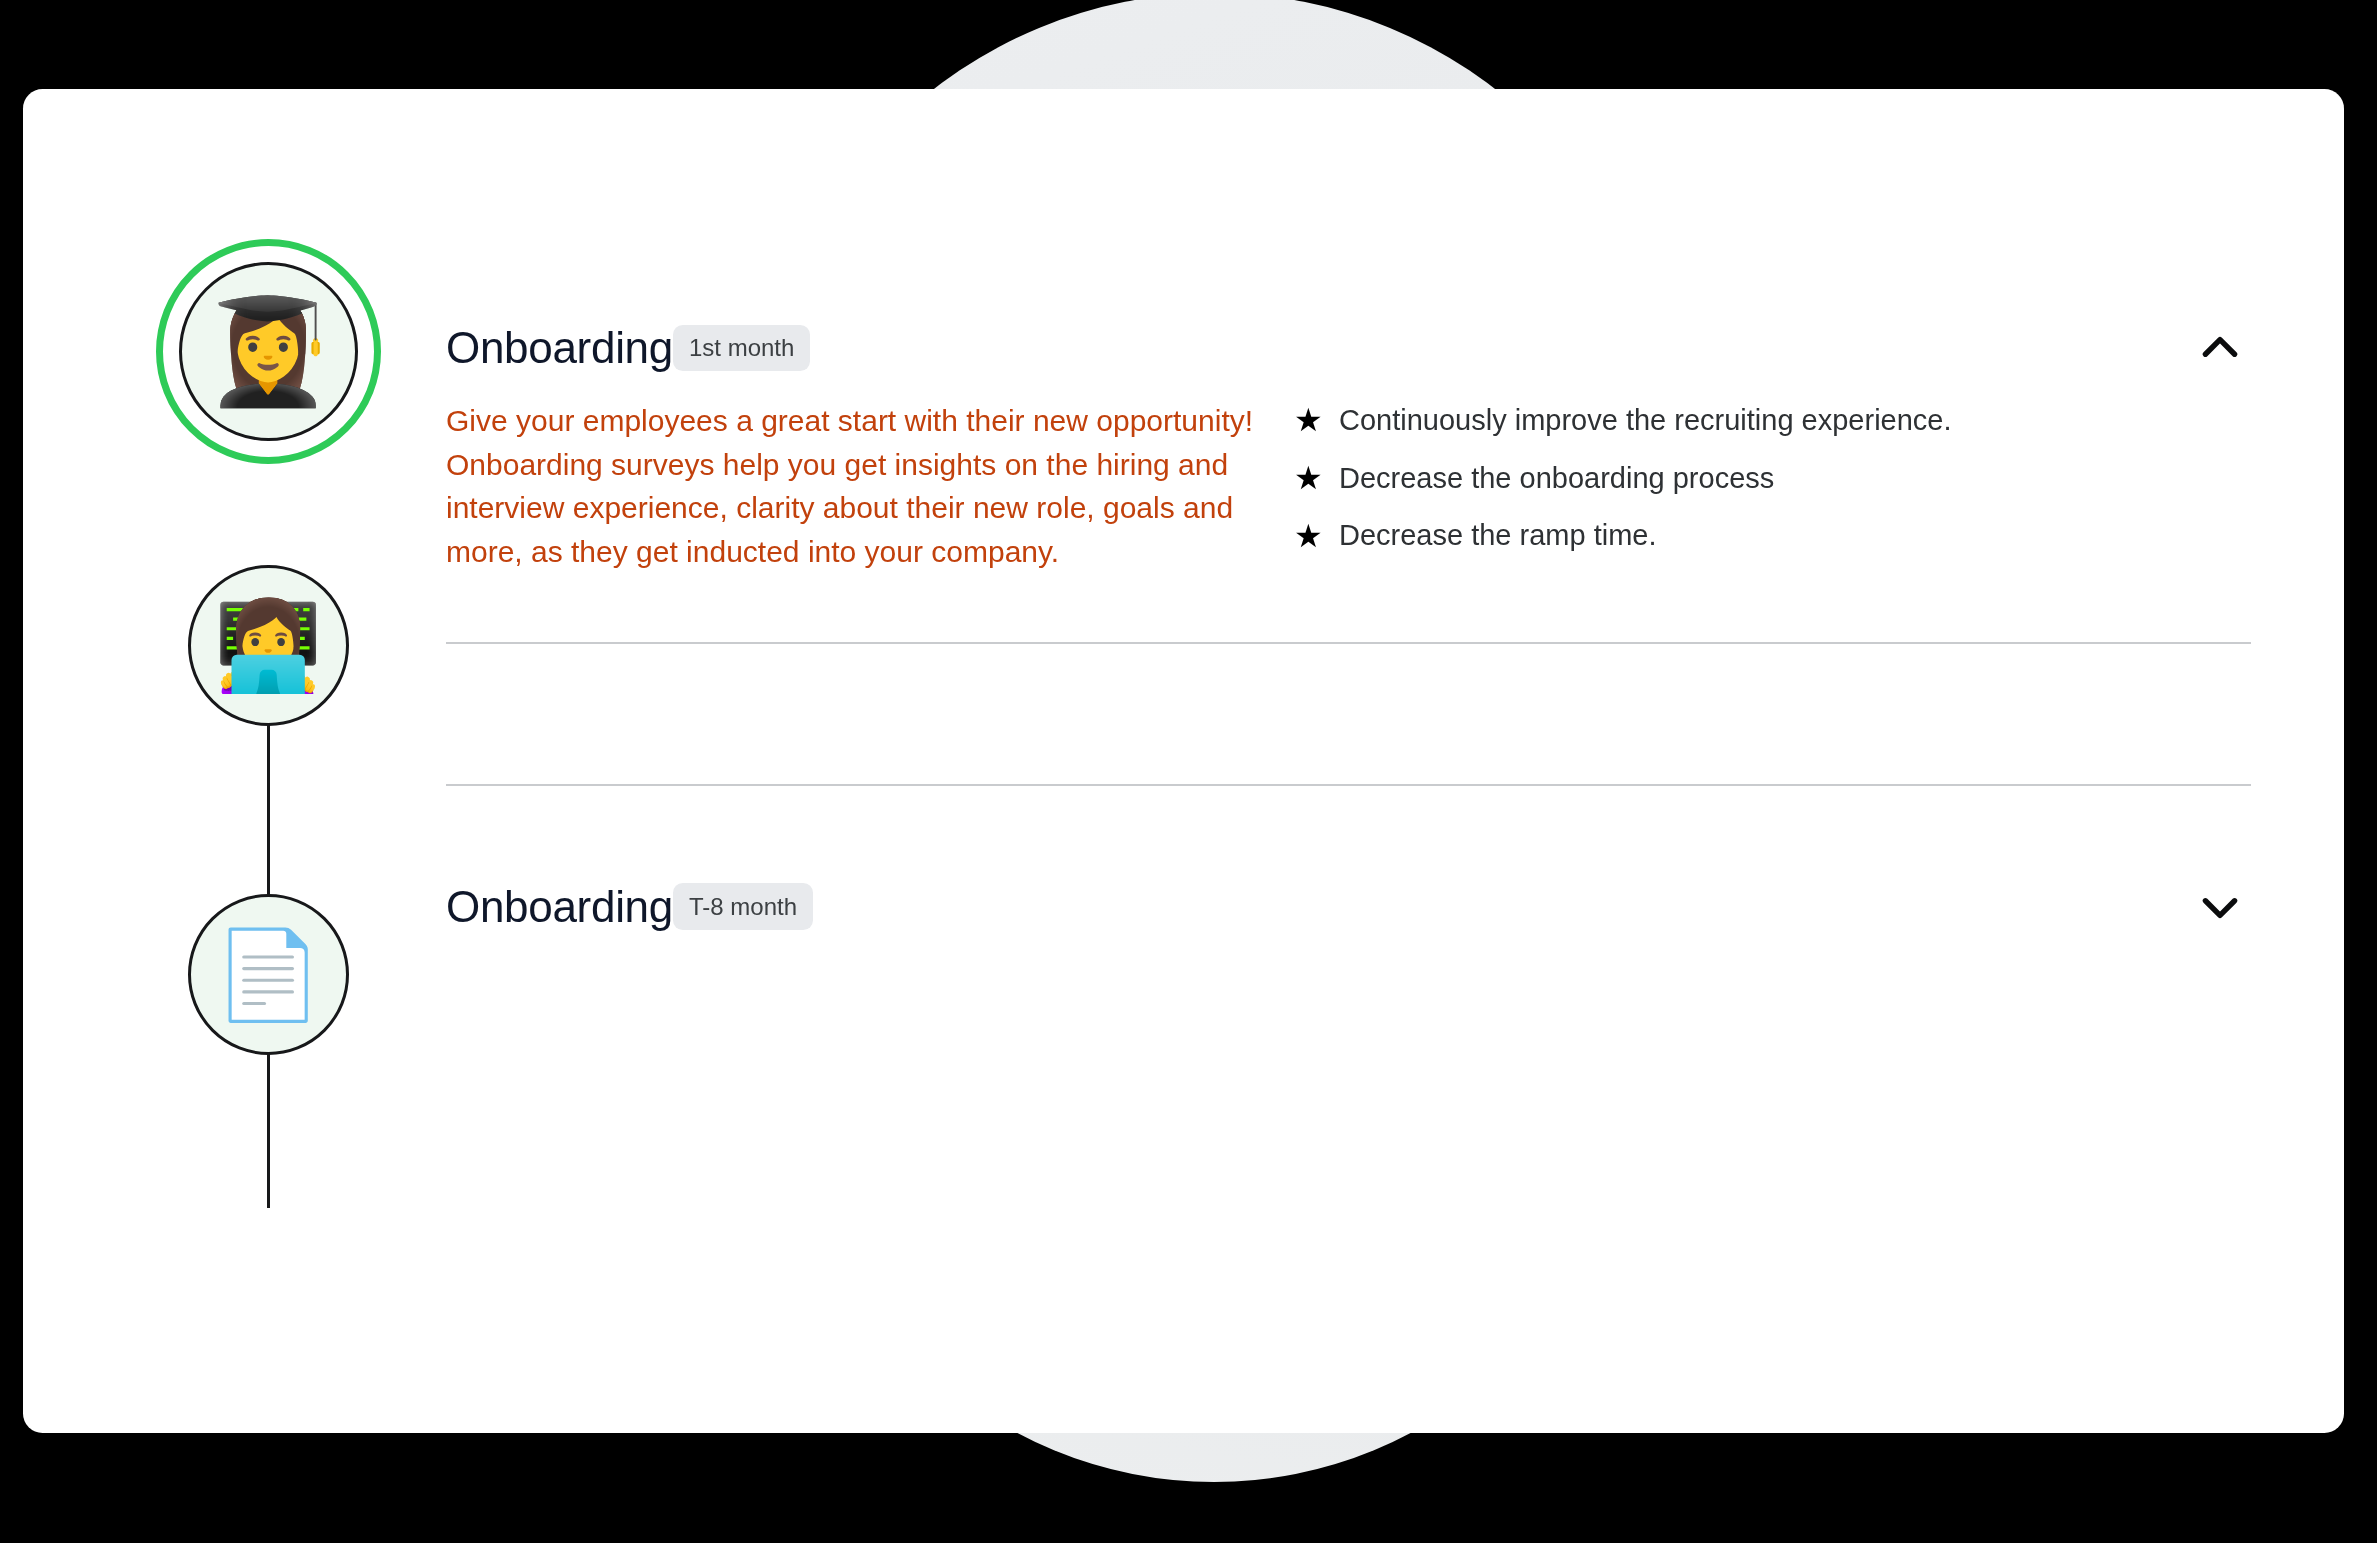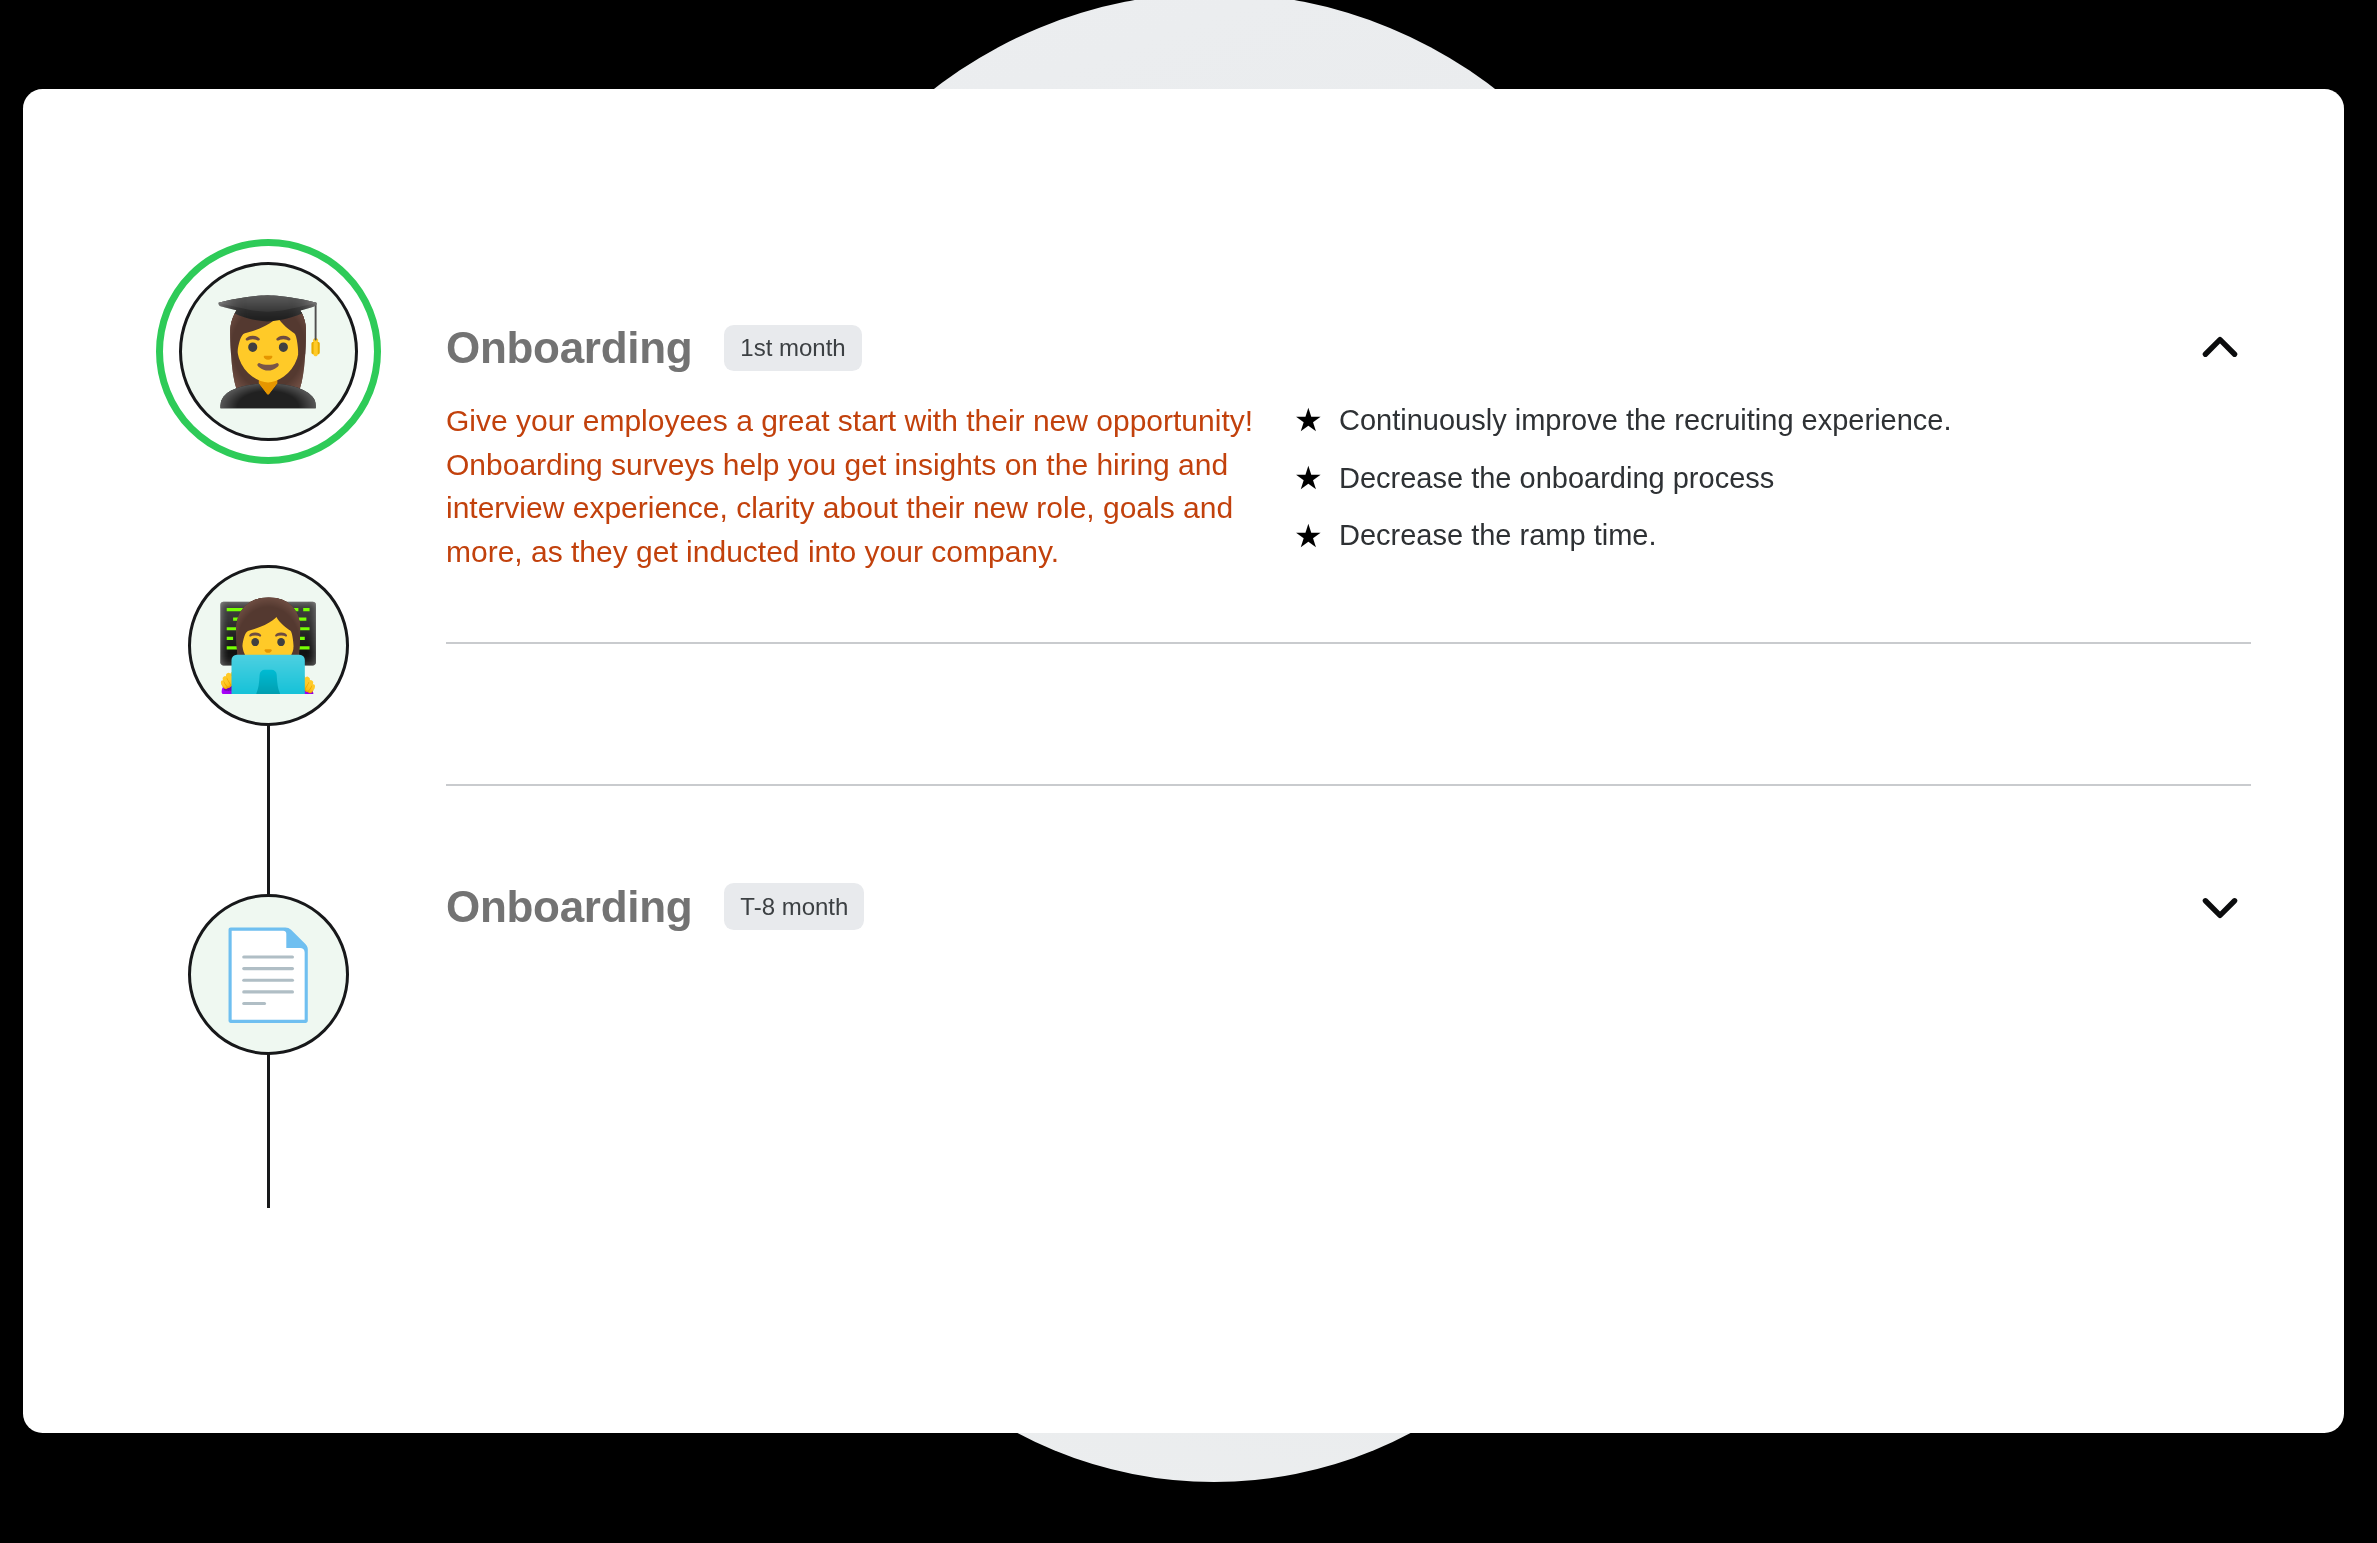--- a/index.html
+++ b/index.html
@@ -125,28 +125,27 @@
   .section-head {
     display: flex;
     align-items: center;
     width: 100%;
     height: 68px;
     cursor: pointer;
   }
 
   .section-title {
     font-size: 44px;
-    font-weight: 700;
-    color: #737373;
+    font-weight: 400;
+    color: #0f172a;
     letter-spacing: -0.3px;
     white-space: nowrap;
   }
 
   .badge {
-    margin-left: 32px;
     background: #e8eaed;
     color: #3c4043;
     font-size: 24px;
     font-weight: 400;
     padding: 9.2px 16px;
     border-radius: 9.8px;
     white-space: nowrap;
   }
 
   .chevron {

